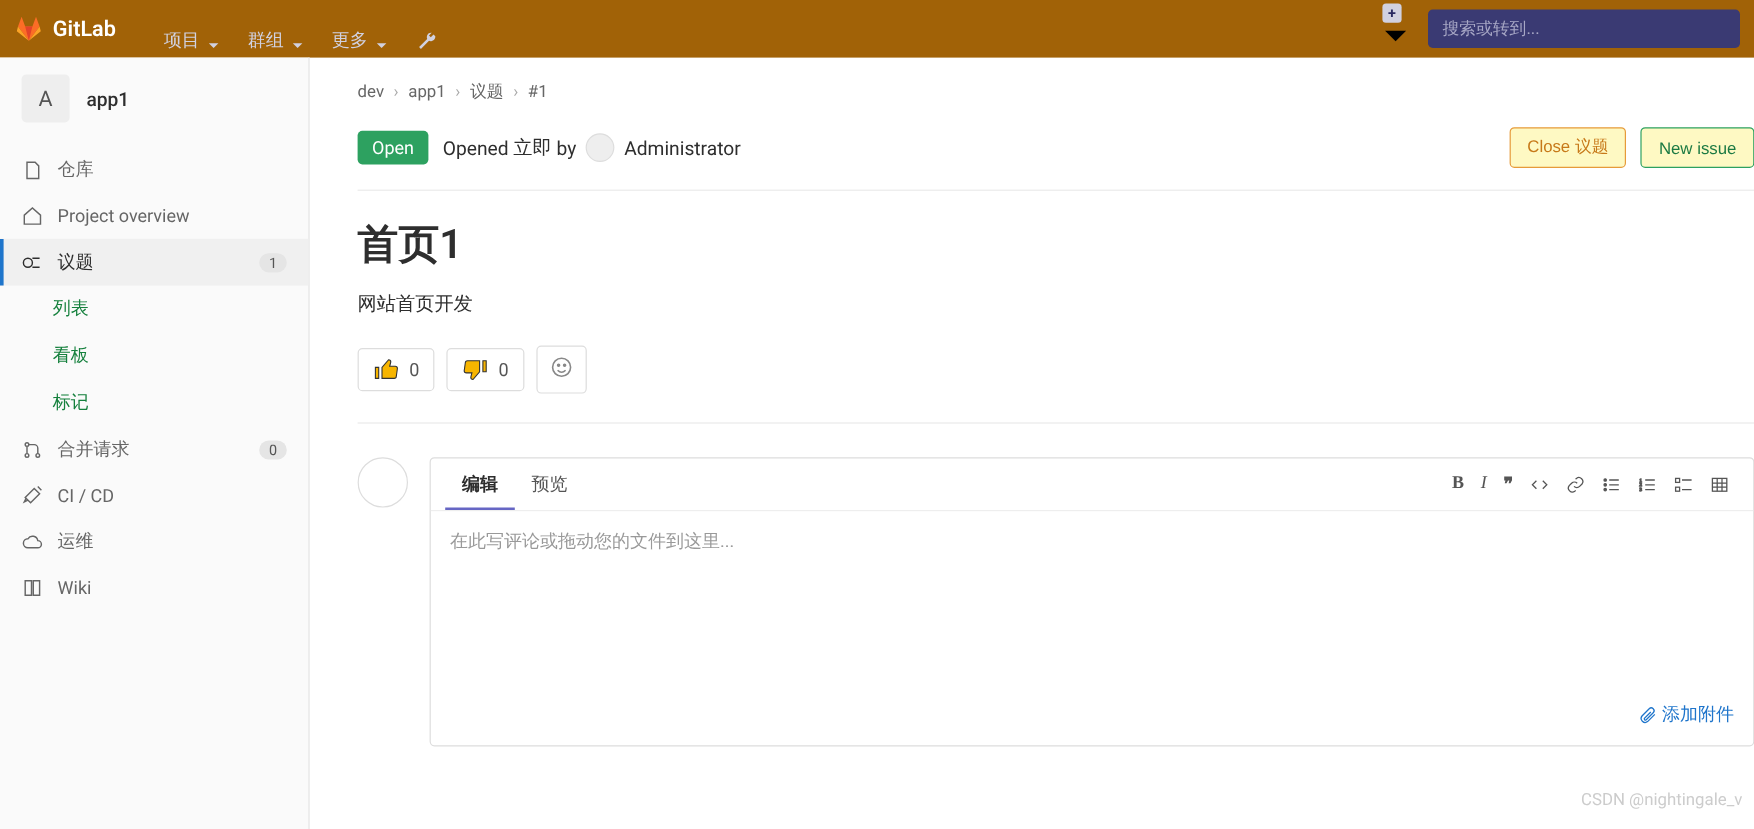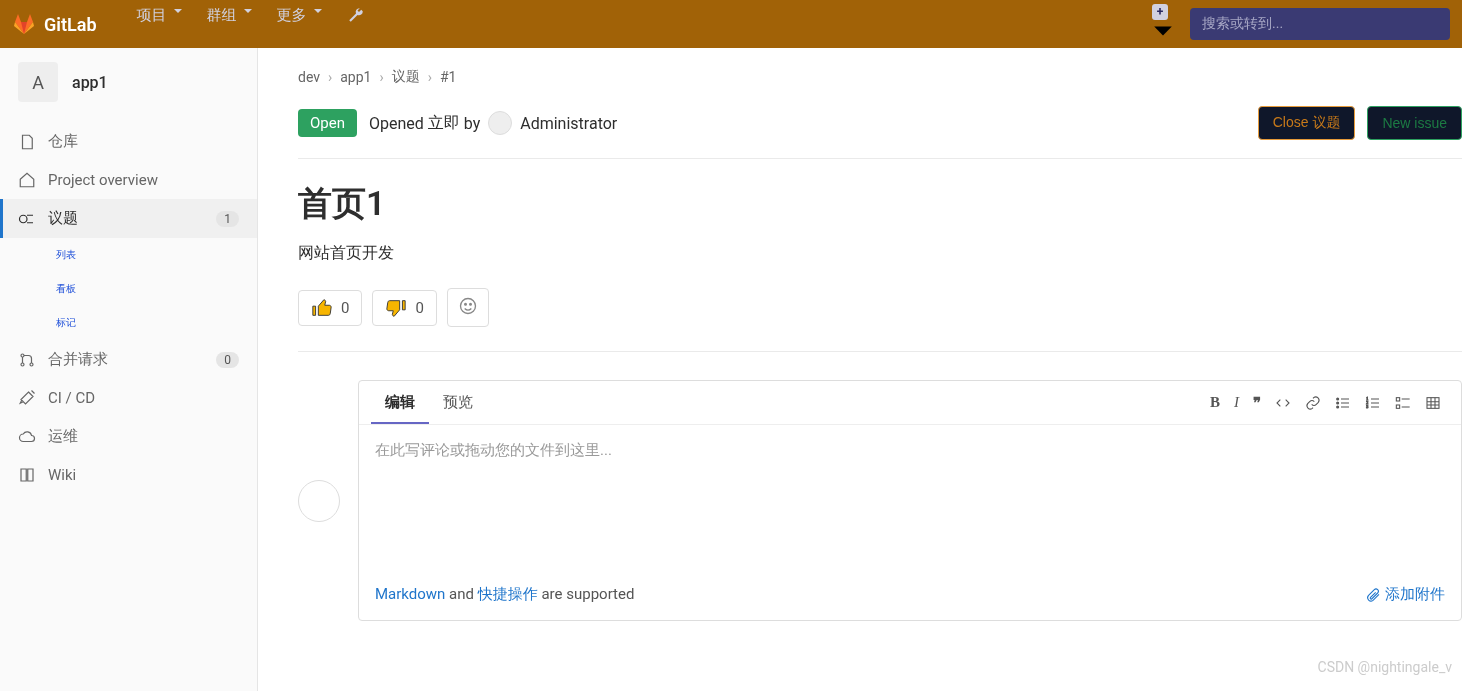--- a/index.html
+++ b/index.html
@@ -4,73 +4,73 @@
 <style>
 * { box-sizing: border-box; margin: 0; padding: 0; }
 body { font-family: -apple-system, BlinkMacSystemFont, "Segoe UI", Roboto, "Noto Sans", sans-serif; font-size: 14px; color: #2e2e2e; background: #fff; overflow: hidden; }
 a { text-decoration: none; }
 
 
 .topnav { height: 48px; background: #a16207; display: flex; align-items: center; padding: 0 12px; color: #fff; }
 .brand { display: flex; align-items: center; font-size: 18px; font-weight: 600; margin-right: 28px; }
 .brand svg { width: 24px; height: 24px; margin-right: 8px; }
 .topmenu { display: flex; align-items: center; }
-.topmenu .mi { display: flex; align-items: flex-start; padding: 0 12px; height: 37px; color: #d1d1e0; cursor: pointer; font-size: 15px; }
+.topmenu .mi { display: flex; align-items: flex-end; padding: 0 12px; height: 37px; color: #d1d1e0; cursor: pointer; font-size: 15px; }
 .topmenu .mi svg.chev { width: 10px; height: 10px; margin-left: 6px; fill: #d1d1e0; }
 .topmenu .mi.iconOnly svg { width: 18px; height: 18px; fill: #d1d1e0; }
 .topnav .spacer { flex: 1; }
 .topnav .right { display: flex; align-items: center; }
 .plusbox { width: 16px; height: 16px; background: #d1d1e0; border-radius: 3px; display: flex; align-items: center; justify-content: center; color: #292961; font-weight: 700; font-size: 12px; margin-right: 6px; }
 .searchbox { background: #3a3a73; color: #a7a7c5; padding: 7px 12px; border-radius: 4px; min-width: 260px; font-size: 14px; margin-left: 16px; }
 
 
 .shell { display: flex; height: calc(100vh - 48px); }
 .sidebar { width: 258px; background: #fafafa; border-right: 1px solid #e5e5e5; position: relative; overflow-y: auto; }
 .projecthead { display: flex; align-items: center; padding: 14px 18px; }
 .projecthead .avatar { width: 40px; height: 40px; background: #eee; display: flex; align-items: center; justify-content: center; font-size: 18px; color: #555; border-radius: 4px; margin-right: 14px; }
 .projecthead .name { font-size: 16px; color: #2e2e2e; font-weight: 500; }
 
 .navlist { list-style: none; padding: 6px 0; }
 .navlist li { display: flex; align-items: center; padding: 10px 18px; color: #666; cursor: pointer; font-size: 15px; position: relative; }
 .navlist li .ico { width: 18px; height: 18px; margin-right: 12px; fill: none; stroke: #666; stroke-width: 1.6; }
 .navlist li.active { background: #f0f0f0; color: #2e2e2e; box-shadow: inset 3px 0 0 #1f75cb; }
 .navlist li.active .ico { stroke: #2e2e2e; }
 .navlist li .badge { margin-left: auto; background: #e5e5e5; color: #555; border-radius: 10px; padding: 1px 8px; font-size: 12px; }
-.navlist li.sub { padding-left: 56px; font-size: 10px; color: #1d4ed8; }
+.navlist li.sub { padding-left: 44px; font-size: 15px; color: #15803d; }
 
 
 .main { flex: 1; overflow: auto; padding: 20px 0 20px 40px; }
 .crumbs { display: flex; align-items: center; color: #666; font-size: 14px; margin-bottom: 20px; }
 .crumbs .c { color: #666; cursor: pointer; }
 .crumbs .sep { margin: 0 8px; color: #aaa; }
 
 .issuehead { display: flex; align-items: center; padding-bottom: 18px; border-bottom: 1px solid #eaeaea; }
 .statebadge { background: #2da160; color: #fff; padding: 5px 12px; border-radius: 4px; font-size: 15px; margin-right: 12px; }
 .openedtext { font-size: 16px; color: #2e2e2e; display: flex; align-items: center; }
 .openedtext .uavatar { width: 24px; height: 24px; border-radius: 50%; background: #eee; margin: 0 8px; border: 1px solid #ddd; }
 .openedtext strong { font-weight: 400; }
 .issuehead .actions { margin-left: auto; display: flex; gap: 12px; }
-.btn { border: 1px solid #ddd; background: #0f172a; padding: 7px 14px; border-radius: 4px; font-size: 14px; cursor: pointer; color: #2e2e2e; white-space: nowrap; }
+.btn { border: 1px solid #ddd; background: #fef9c3; padding: 7px 14px; border-radius: 4px; font-size: 14px; cursor: pointer; color: #2e2e2e; white-space: nowrap; }
 .btn.orange { border-color: #e69b3a; color: #c77919; }
 .btn.green { border-color: #2da160; color: #1c7a43; }
 
 .issuetitle { font-size: 34px; font-weight: 600; margin-top: 22px; margin-bottom: 16px; color: #2e2e2e; }
 .issuedesc { font-size: 16px; color: #2e2e2e; margin-bottom: 24px; }
 
 .reactions { display: flex; align-items: center; padding-bottom: 24px; border-bottom: 1px solid #eaeaea; }
 .reactbtn { border: 1px solid #ddd; border-radius: 4px; padding: 6px 12px; display: flex; align-items: center; margin-right: 10px; cursor: pointer; background: #fff; }
 .reactbtn svg { width: 22px; height: 22px; margin-right: 8px; }
 .reactbtn .count { font-size: 15px; color: #555; }
 .reactions .smile { border: 1px solid #ddd; border-radius: 4px; padding: 7px 10px; cursor: pointer; }
 .reactions .smile svg { width: 20px; height: 20px; stroke: #888; fill: none; stroke-width: 1.6; }
 .reactions .right { margin-left: auto; display: flex; gap: 12px; }
 .dropdownbtn { border: 1px solid #ddd; background: #fff; padding: 7px 12px; border-radius: 4px; display: flex; align-items: center; cursor: pointer; font-size: 14px; color: #2e2e2e; }
 .dropdownbtn svg { width: 10px; height: 10px; margin-left: 8px; fill: #555; }
 
-.commentblock { display: flex; margin-top: 28px; align-items: center; }
+.commentblock { display: flex; margin-top: 28px; }
 .commentblock .uavatar2 { width: 42px; height: 42px; border-radius: 50%; background: #fff; border: 1px solid #ddd; margin-right: 18px; flex-shrink: 0; }
 .commentbox { flex: 1; border: 1px solid #ddd; border-radius: 4px; }
 .commenttabs { display: flex; border-bottom: 1px solid #eee; padding: 0 12px; align-items: center; }
 .commenttabs .tab { padding: 12px 14px; font-size: 15px; color: #555; cursor: pointer; }
 .commenttabs .tab.active { color: #2e2e2e; font-weight: 600; box-shadow: inset 0 -2px 0 #6666c4; }
 .commenttabs .toolbar { margin-left: auto; display: flex; gap: 14px; color: #555; padding-right: 8px; }
 .commenttabs .toolbar .tb { cursor: pointer; font-size: 15px; font-family: Georgia, serif; display: flex; align-items: center; }
 .commenttabs .toolbar .tb svg { width: 16px; height: 16px; stroke: #555; fill: none; stroke-width: 1.6; }
 .commentarea { min-height: 150px; padding: 16px; color: #999; font-size: 15px; }
 .commentfoot { padding: 10px 16px 16px; display: flex; align-items: center; font-size: 15px; color: #555; }
@@ -295,23 +295,20 @@
             <span class="tb">
                 <svg viewBox="0 0 24 24">
                   <rect x="3" y="4" width="18" height="16"></rect>
                   <path d="M3 10h18M3 15h18M9 4v16M15 4v16"></path>
                 </svg>
               </span>
           </div>
         </div>
         <div class="commentarea">在此写评论或拖动您的文件到这里...</div>
         <div class="commentfoot">
-          <span>
-            <a>Markdown</a><span> and </span><a>快捷操作</a><span> are supported</span>
-          </span>
           <span class="attach">
             <svg viewBox="0 0 24 24">
                 <path d="M21 11l-9 9a5 5 0 01-7-7l9-9a3 3 0 015 5l-9 9a1.5 1.5 0 01-2-2l8-8"></path>
               </svg>
             <span>添加附件</span>
           </span>
         </div>
       </div>
     </div>
   </div>

